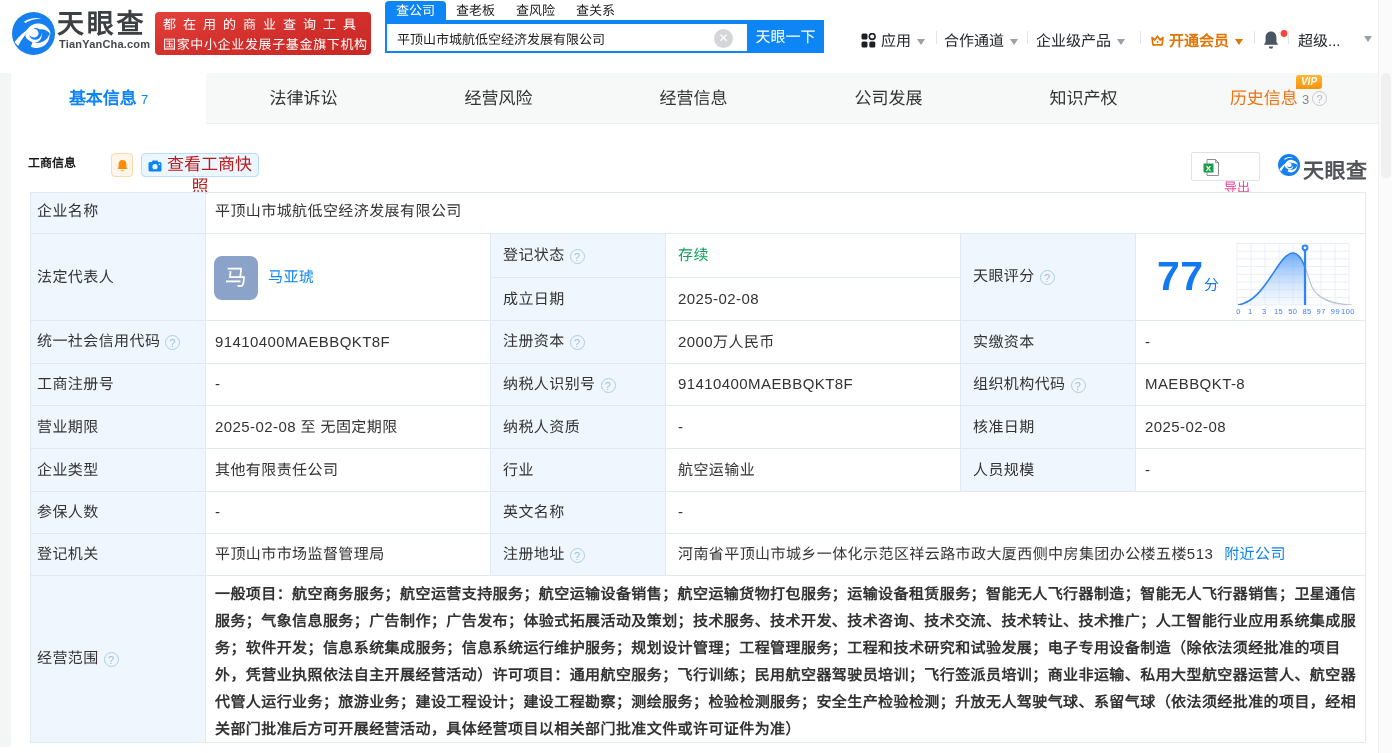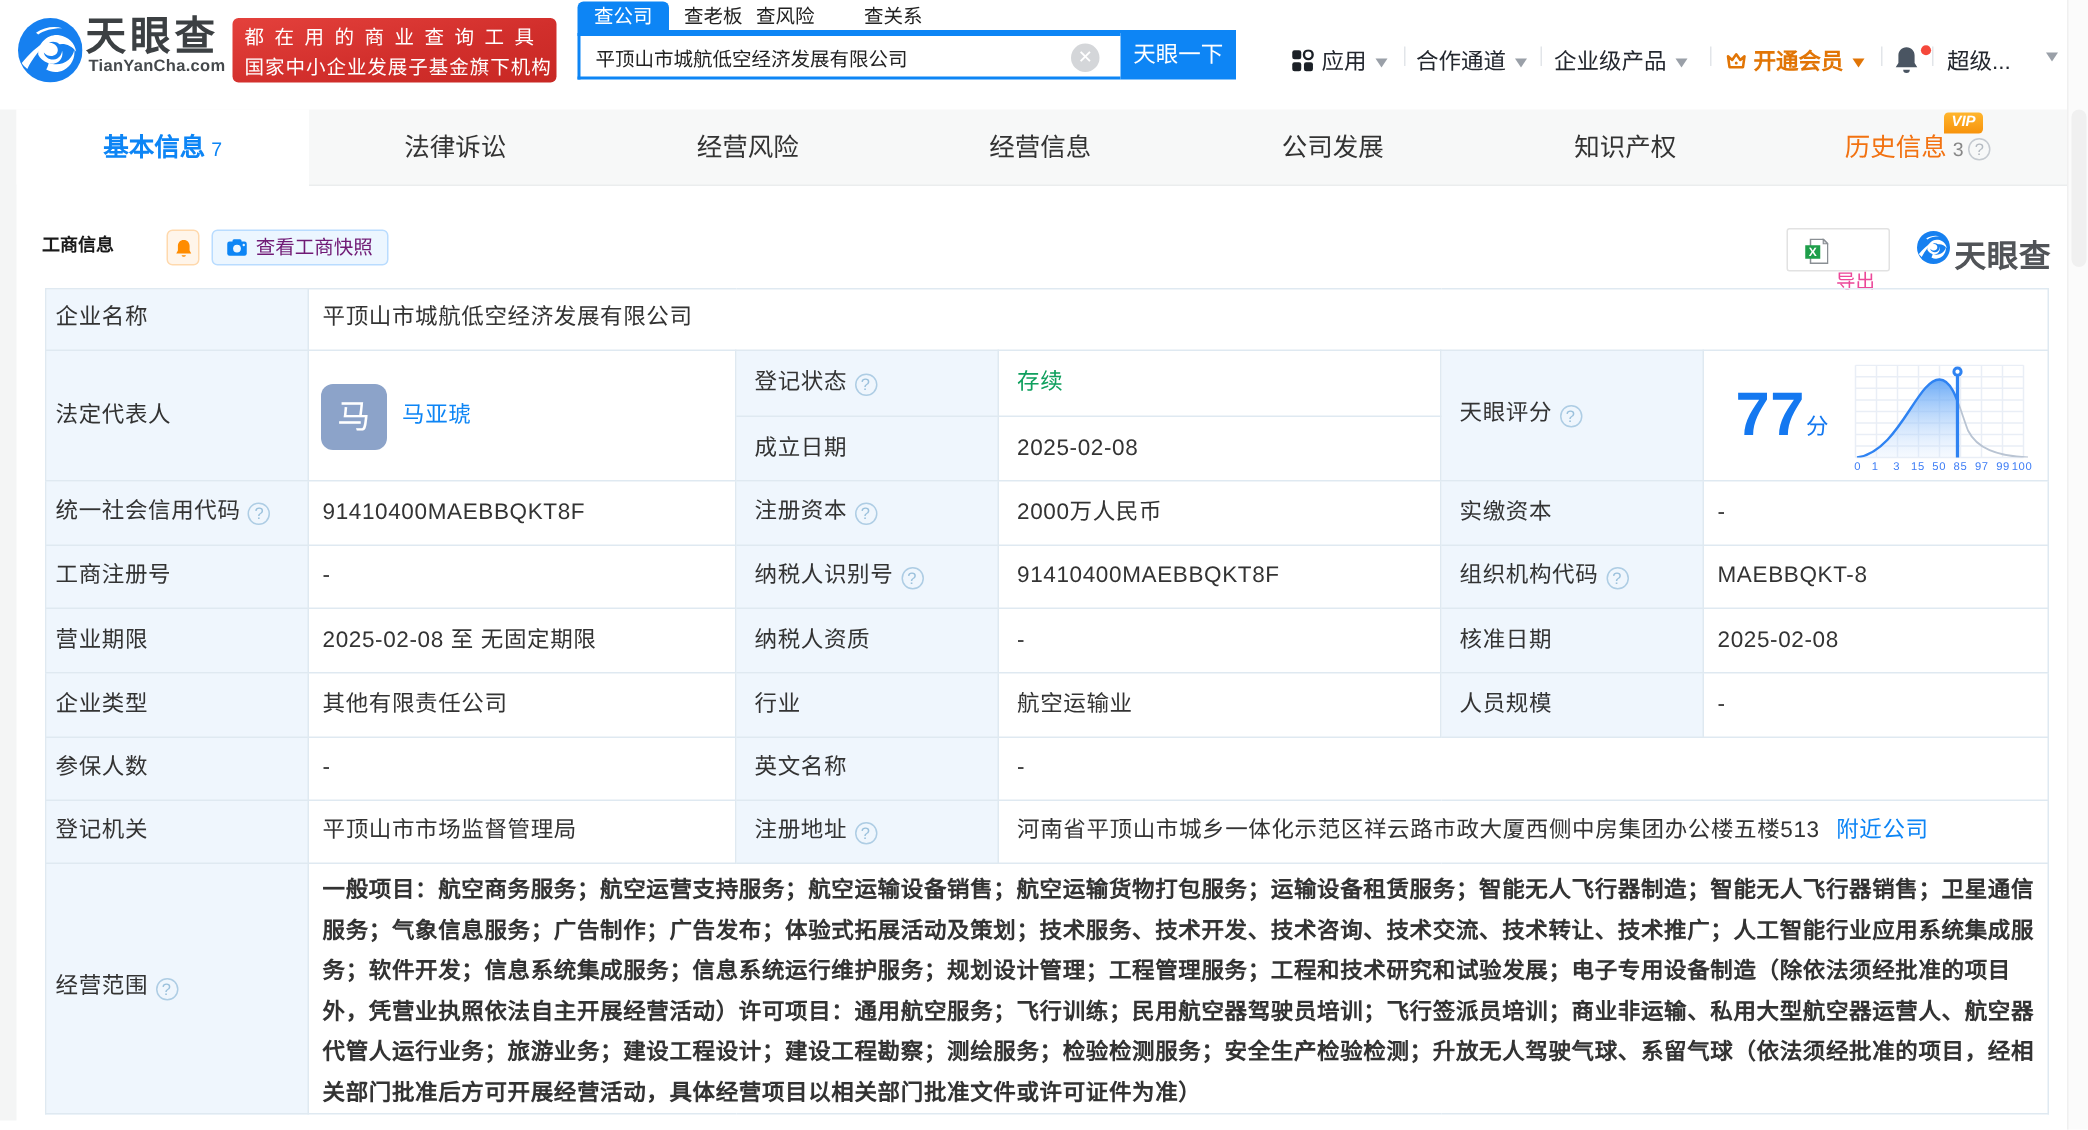--- a/index.html
+++ b/index.html
@@ -43,21 +43,21 @@
   #ptab6 .cnt { color:#888; }
   .qmark { display:inline-block; width:15px; height:15px; line-height:14px; border-radius:50%; border:1px solid #c5cad0;
     color:#b4bac1; font-size:11px; text-align:center; vertical-align:1px; margin-left:3px; font-weight:normal; }
   #tbl .qmark { border-color:#aecde4; color:#9bc1dc; margin-left:5px; vertical-align:-1px; }
   #vipbadge { position:absolute; left:1296px; top:75px; width:26px; height:14px; background:linear-gradient(180deg,#ffb62e,#f7930c);
     border-radius:3px 3px 3px 0; color:#fff; font-size:10px; font-weight:bold; font-style:italic; line-height:14px; text-align:center; }
   
   #secttl { position:absolute; left:28px; top:153px; font-size:12px; font-weight:bold; color:#1a1a1a; }
   #bellbtn { position:absolute; left:111px; top:153px; width:22px; height:24px; background:#fff5ea; border:1px solid #ffd9ad; border-radius:4px; text-align:center; }
   #snapbtn { position:absolute; left:141px; top:153px; width:118px; height:24px; background:#ecf6ff; border:1px solid #b9dcff;
-    border-radius:4px; color:#701a75; font-size:13px; line-height:22px; text-align:center; }
+    border-radius:4px; color:#b91c1c; font-size:17px; line-height:22px; text-align:center; }
   #exportbtn { position:absolute; left:1191px; top:152px; width:69px; height:29px; border:1px solid #e2e2e2; border-radius:2px; background:#fff; }
   #exportbtn span { position:absolute; left:32px; top:24px; font-size:13px; color:#ec4899; }
   #minilogo { position:absolute; left:1278px; top:154px; }
   #minilogotxt { position:absolute; left:1303px; top:154px; font-size:21px; font-weight:bold; color:#515458; letter-spacing:0.5px; }
   
   #tbl { position:absolute; left:30px; top:192px; width:1335px; border-collapse:collapse; table-layout:fixed; }
   #tbl td { border:1px solid #dfe9f1; font-size:15px; letter-spacing:0.42px; line-height:17px; color:#333; padding:0 8px 2px 9px; }
   #tbl td.lb { background:#eff6fd; padding-left:6px; }
   #tbl td.l2 { padding-left:12px; }
   #tbl td.v2 { padding-left:12px; }
@@ -85,21 +85,21 @@
     <path d="M20.5,29.8 C25,31.8 30,31 33.8,27.8 C36,25.8 37.2,23.4 37.5,21 C38.3,26.5 35.6,32 30.6,34.6 C26.8,36.6 22.3,36.4 18.8,34.4 C19.6,33 20.2,31.5 20.5,29.8 Z" fill="#fff"></path>
   </svg>
   <div id="logotxt">天眼查</div>
   <div id="logosub">TianYanCha.com</div>
   <div id="redbox">
       <div class="l1">都在用的商业查询工具</div>
       <div class="l2">国家中小企业发展子基金旗下机构</div>
     </div>
   <div class="stab" id="stab1">查公司</div>
   <div class="stab" style="left:456px;">查老板</div>
-  <div class="stab" style="left:504px;">查风险</div>
+  <div class="stab" style="left:516px;">查风险</div>
   <div class="stab" style="left:576px;">查关系</div>
   <div id="underline"></div>
   <div id="searchbox">
       <div class="txt">平顶山市城航低空经济发展有限公司</div>
     <div id="clearbtn">✕</div>
     </div>
   <div id="searchbtn">天眼一下</div>
   <div class="menu" style="left:861px;">
     <svg width="15" height="15" viewBox="0 0 15 15" style="vertical-align:-2px;margin-right:5px;">
       <rect x="0.5" y="0.5" width="6" height="6" rx="1.5" fill="#1b2026"></rect>

